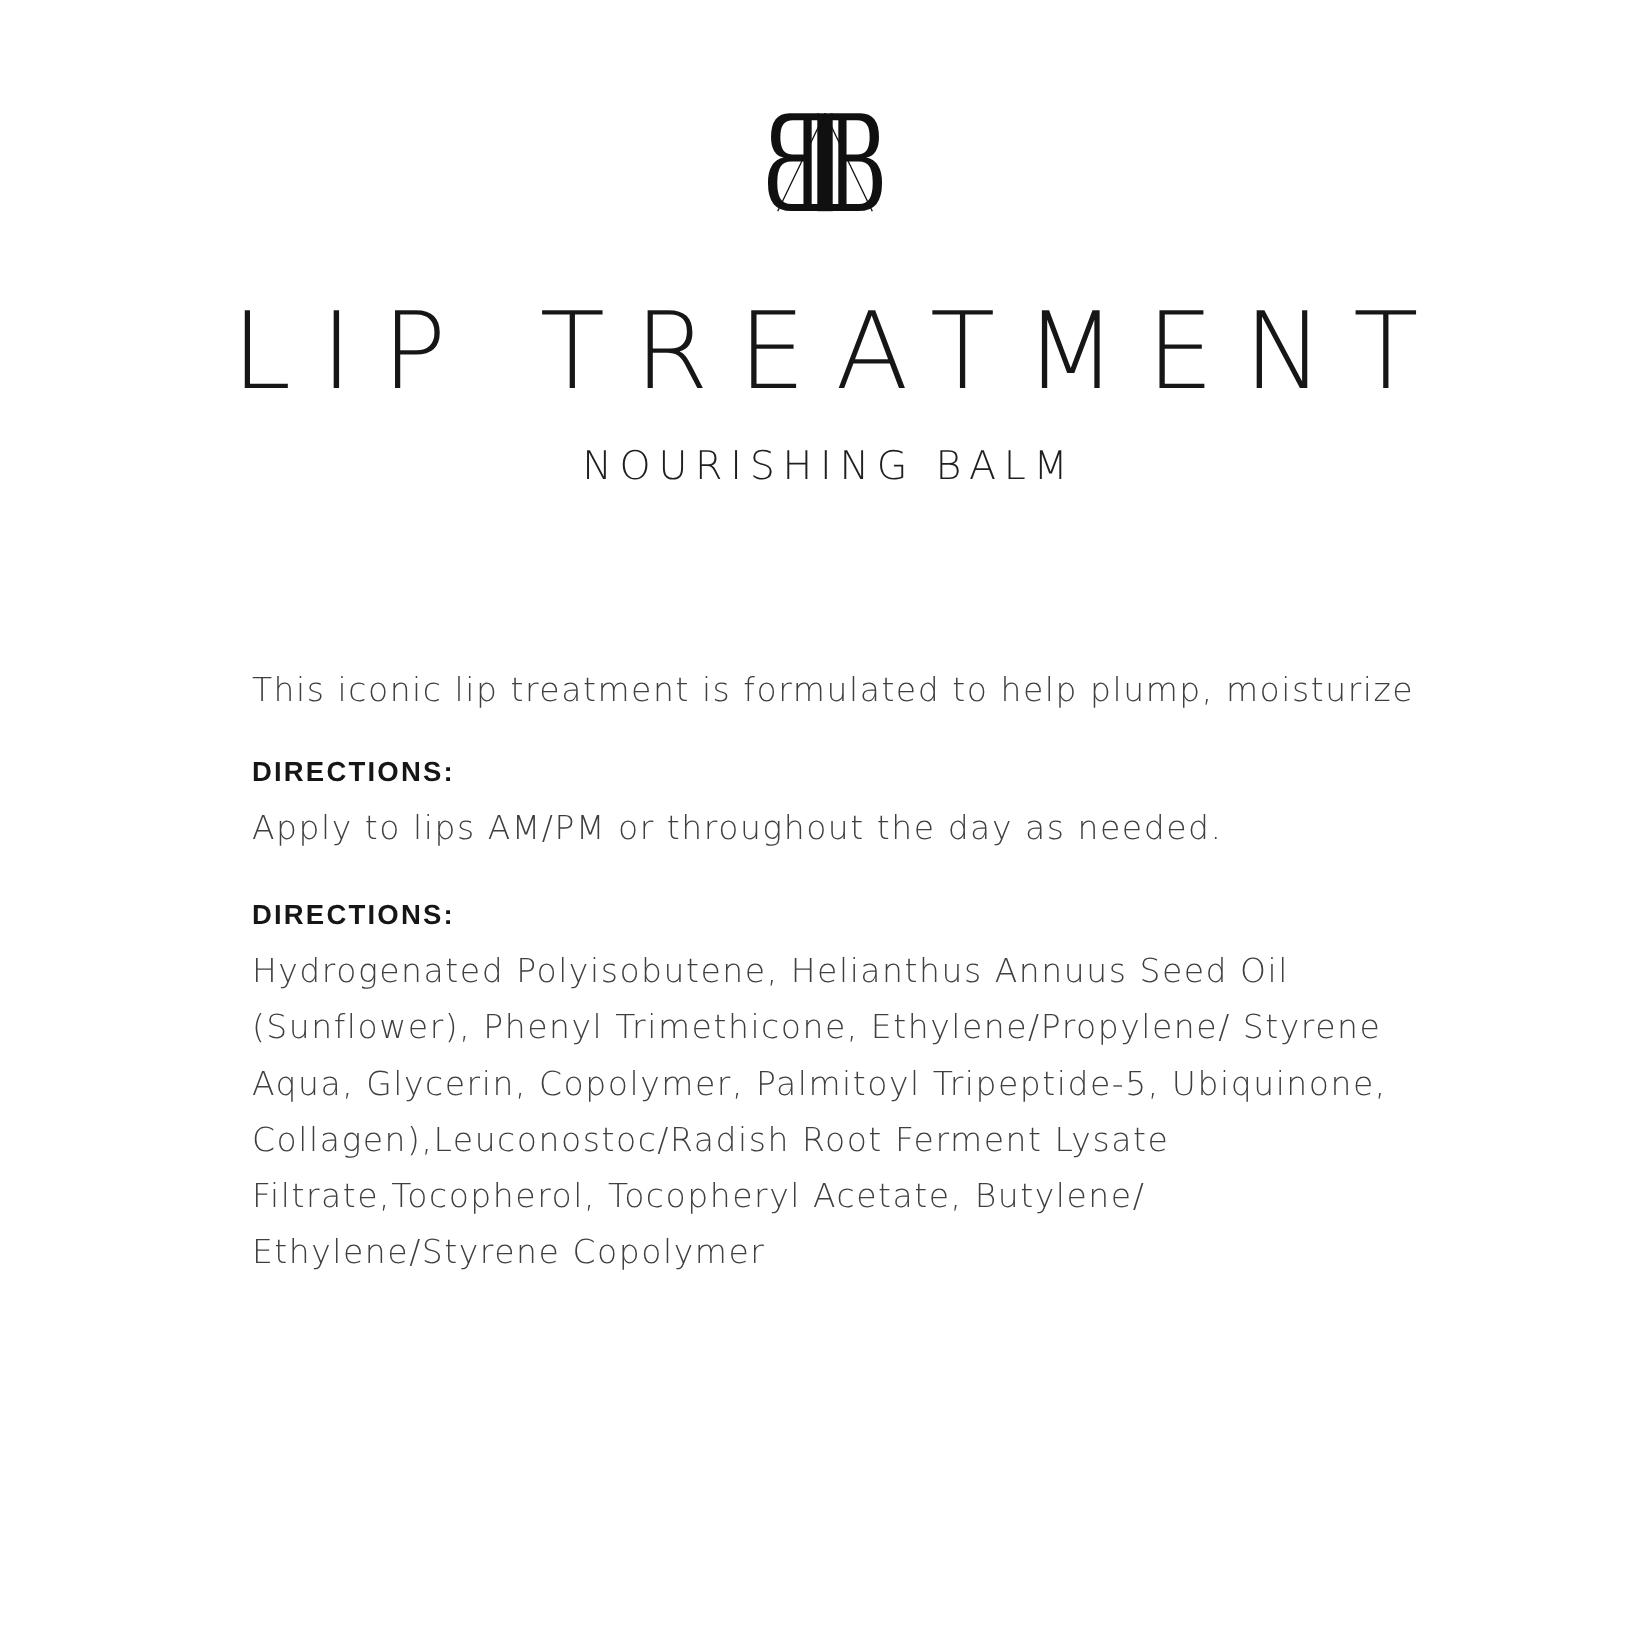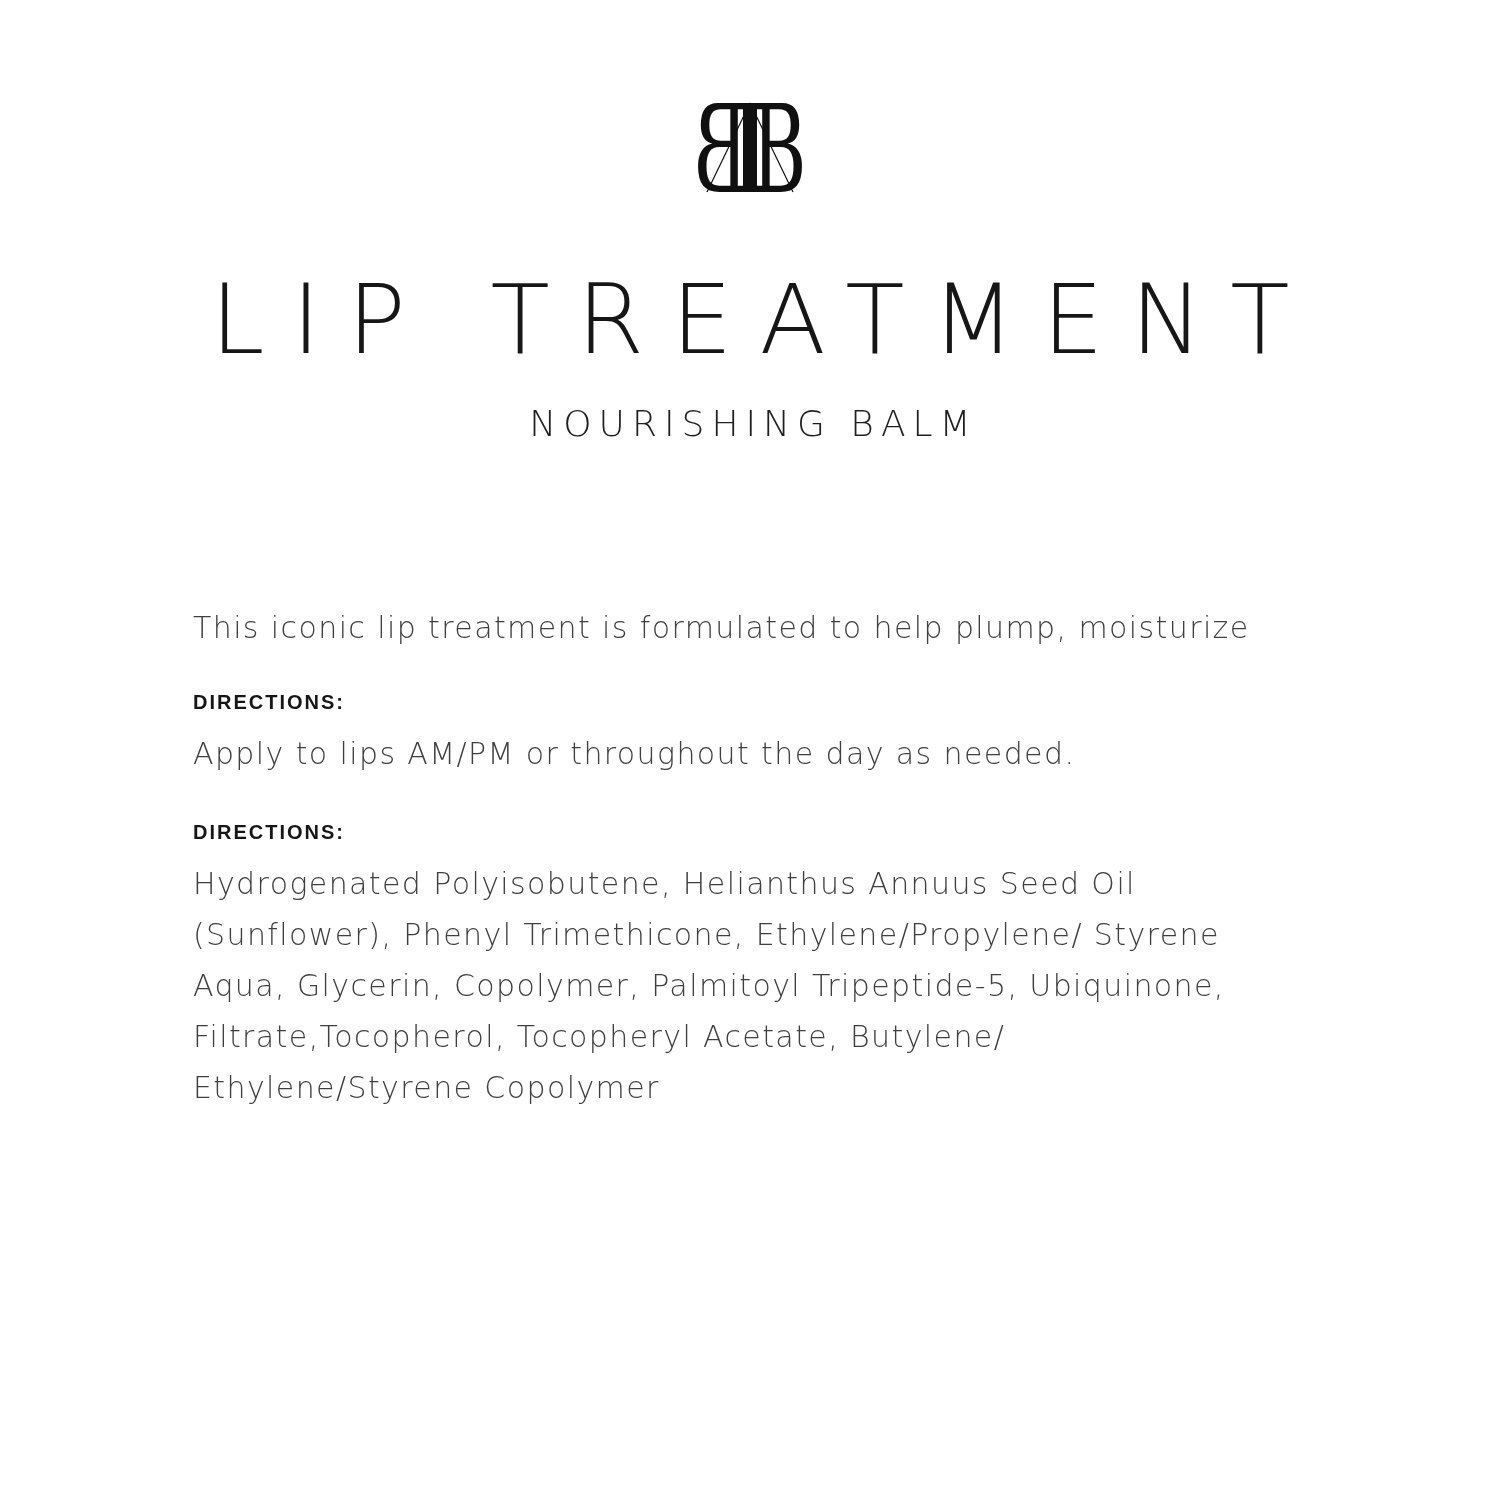--- a/index.html
+++ b/index.html
@@ -52,34 +52,35 @@
   .content {
     margin-top: 160px;
     padding-left: 193px;
     padding-right: 24px;
     font-family: "DejaVu Sans", "Liberation Sans", sans-serif;
     font-weight: 200;
     font-size: 30px;
     line-height: 51px;
     letter-spacing: 1.4px;
     color: #3f3f3f;
+    margin-left: 36px;
   }
   .content .line {
     white-space: nowrap;
   }
   .section {
     margin-top: 24px;
   }
   .section.ingredients {
     margin-top: 28px;
   }
   .section-heading {
     font-family: "Liberation Sans", sans-serif;
     font-weight: 700;
-    font-size: 20px;
+    font-size: 25px;
     line-height: 51px;
     letter-spacing: 2px;
     color: #161616;
     white-space: nowrap;
   }
 </style>
 </head>
 <body>
 
 <div class="page">
@@ -109,19 +110,20 @@
     <div class="section directions">
       <div class="section-heading">DIRECTIONS:</div>
       <div class="line">Apply to lips AM/PM or throughout the day as needed.</div>
     </div>
 
     <div class="section ingredients">
       <div class="section-heading">DIRECTIONS:</div>
       <div class="line">Hydrogenated Polyisobutene, Helianthus Annuus Seed Oil</div>
       <div class="line">(Sunflower), Phenyl Trimethicone, Ethylene/Propylene/ Styrene</div>
       <div class="line">Aqua, Glycerin, Copolymer, Palmitoyl Tripeptide-5, Ubiquinone,</div>
+      <div class="line">Collagen),Leuconostoc/Radish Root Ferment Lysate</div>
       <div class="line">Filtrate,Tocopherol, Tocopheryl Acetate, Butylene/</div>
       <div class="line">Ethylene/Styrene Copolymer</div>
     </div>
 
   </div>
 
 </div>
 
 </body></html>

